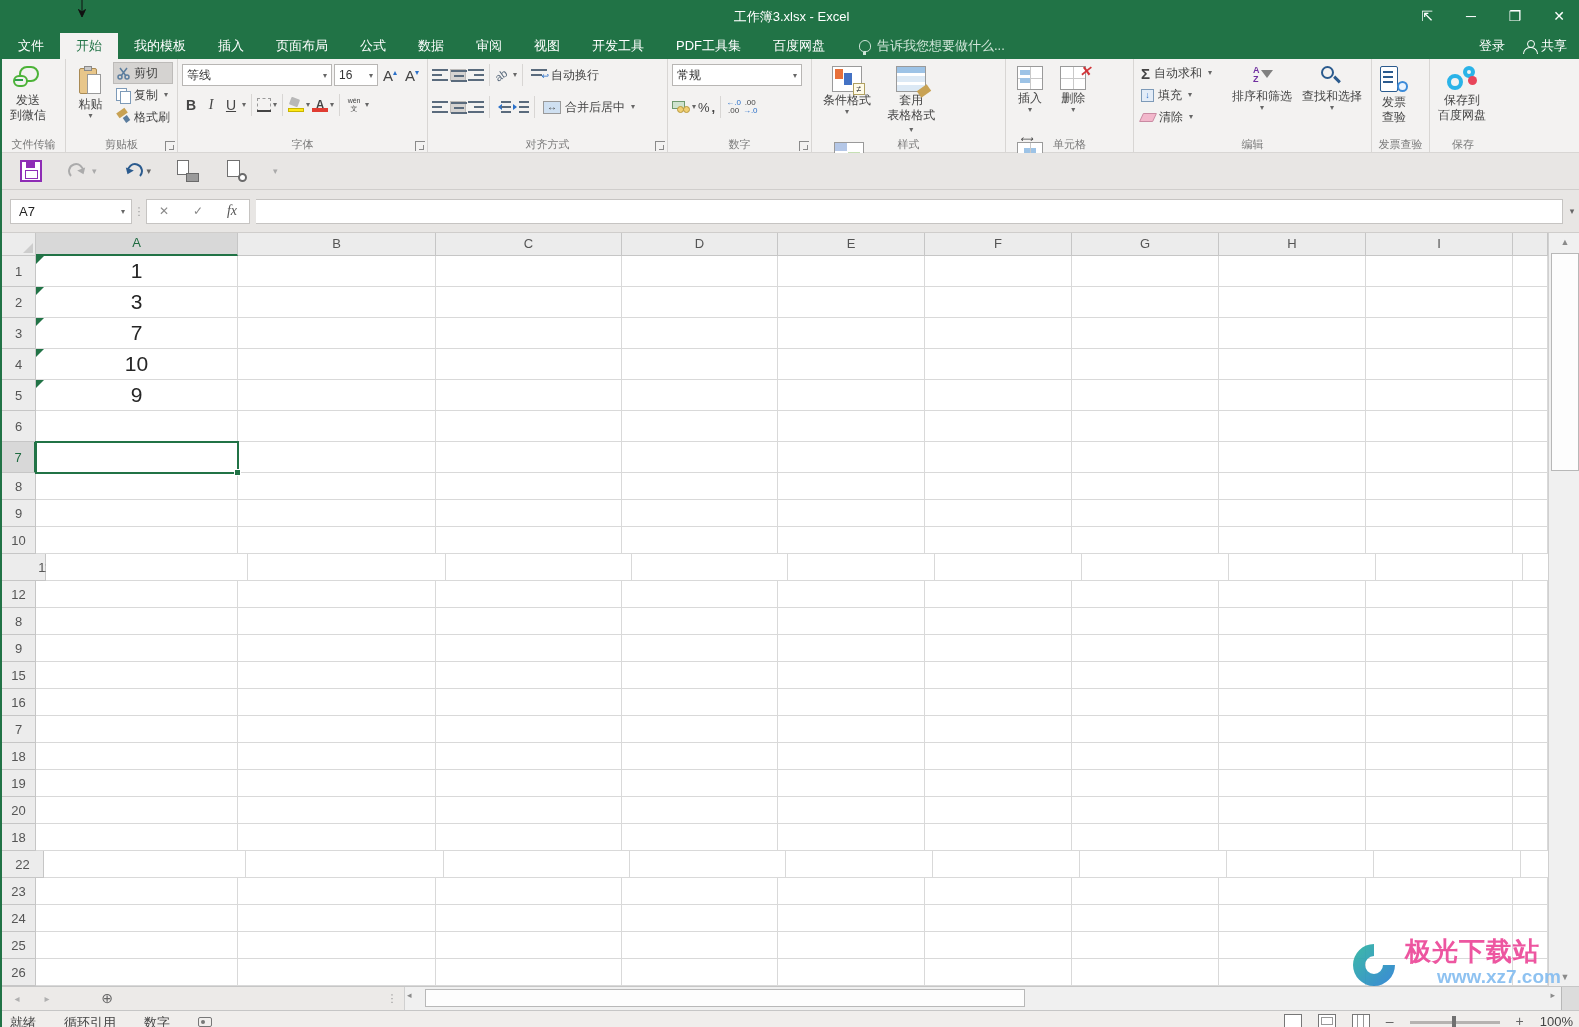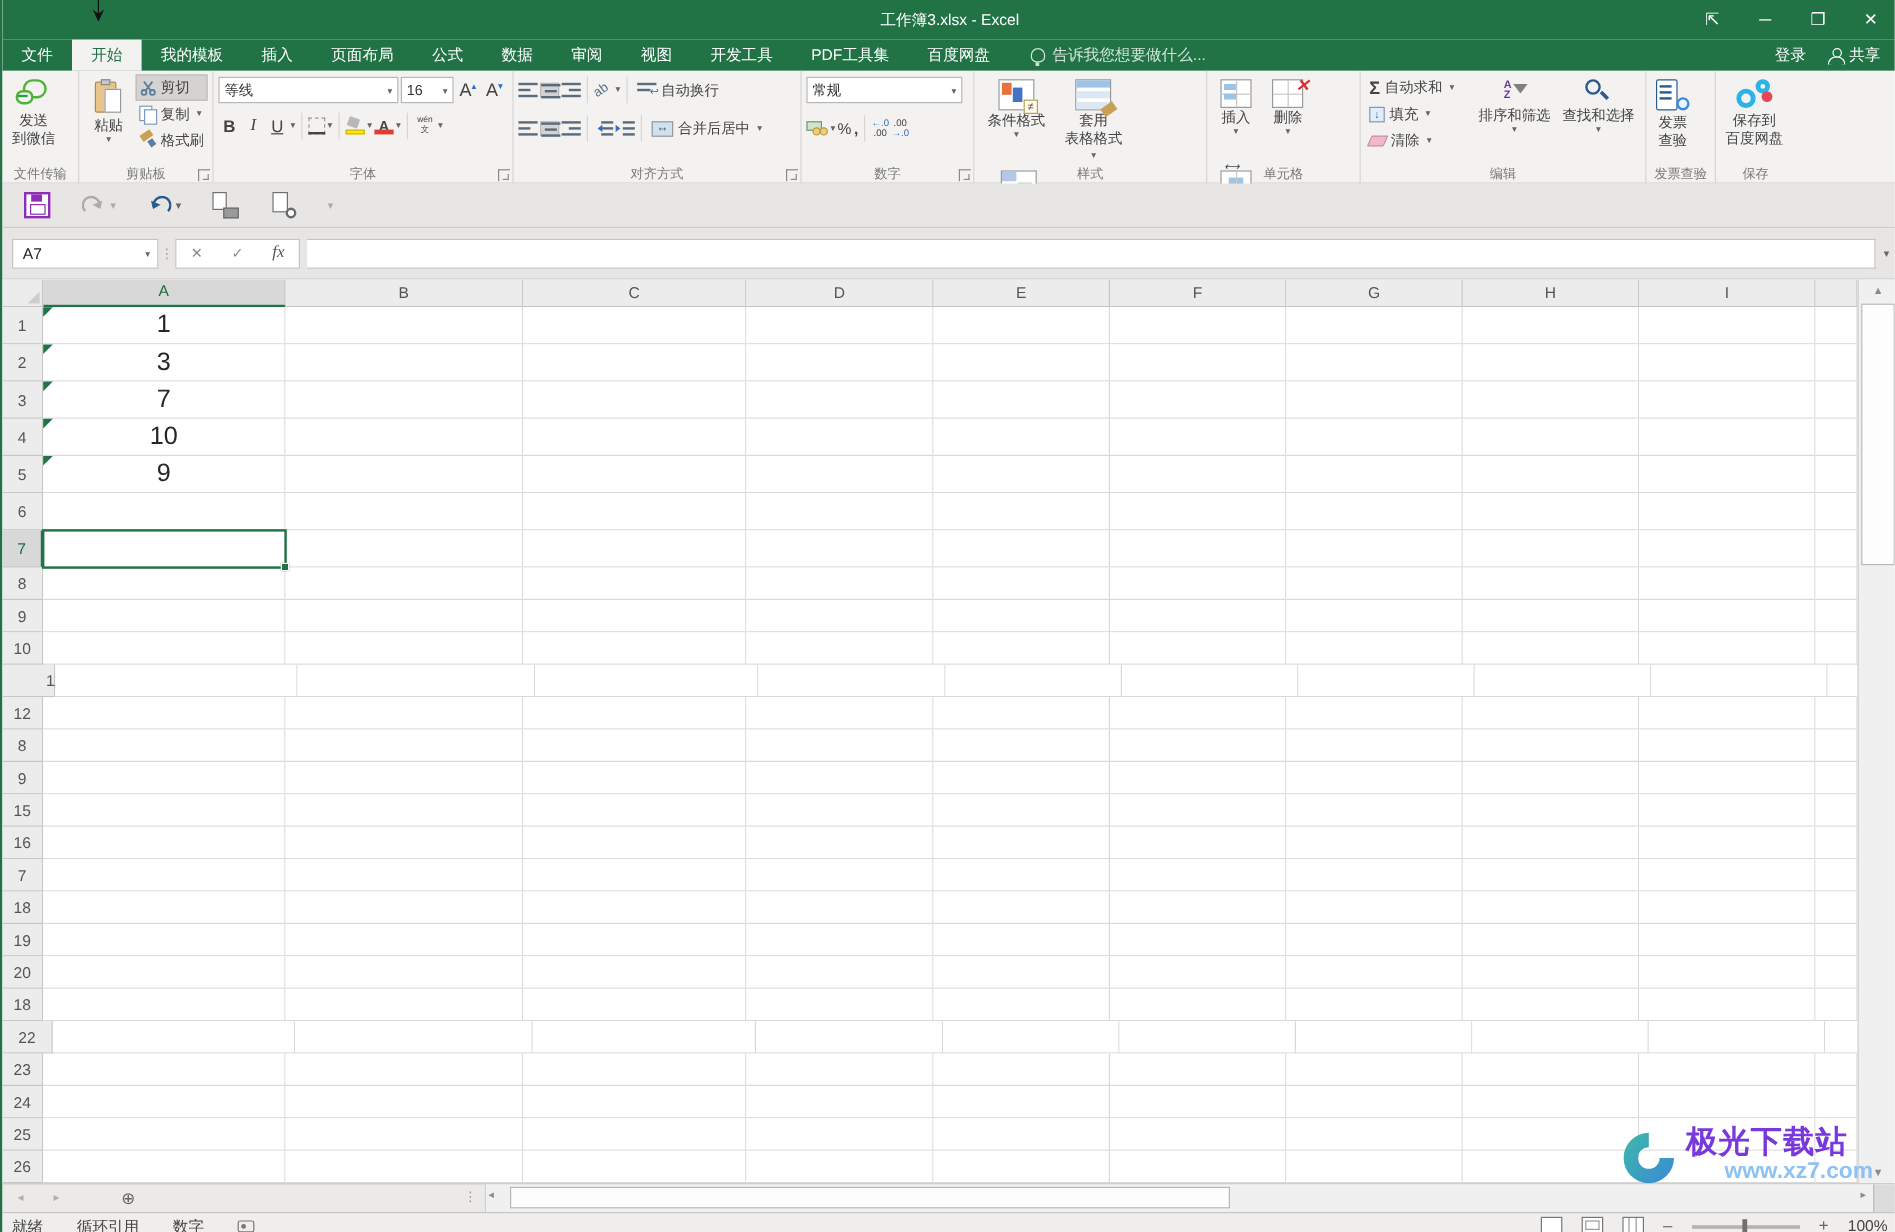--- a/index.html
+++ b/index.html
@@ -183,21 +183,21 @@
   .gcell{ border-right:1px solid #d9d9d9; border-bottom:1px solid #d9d9d9; position:relative; background:#fff; font-size:21px; color:#262626; display:flex; align-items:center; justify-content:center; font-family:"Liberation Sans", sans-serif;}
   .gtri{ position:absolute; left:0; top:0; width:0; height:0; border-top:8px solid #217346; border-right:8px solid transparent;}
   #selbox-cell{ position:absolute; border:2px solid #217346; background:transparent; pointer-events:none;}
   #fillhandle{ position:absolute; right:-4px; bottom:-4px; width:7px; height:7px; background:#217346; border:1px solid #fff;}
   #vscroll{ position:absolute; right:0; top:0; width:33px; height:753px; background:#f0f0f0; border-left:1px solid #d0d0d0;}
   .scr-arrow{ position:absolute; left:0; width:32px; height:18px; color:#8a8a8a; font-size:9px; text-align:center; line-height:18px;}
   #vthumb{ position:absolute; left:2px; top:20px; width:28px; height:218px; background:#fdfdfd; border:1px solid #b8b8b8;}
 
   
   #watermark{ position:absolute; right:6px; bottom:-12px; width:230px; height:64px; opacity:.92; pointer-events:none; z-index:50;}
-  #wm-text1{ position:absolute; left:60px; top:0px; font-size:26px; font-weight:bold; color:#6d28d9; letter-spacing:1px;}
+  #wm-text1{ position:absolute; left:60px; top:0px; font-size:26px; font-weight:bold; color:#ec4899; letter-spacing:1px;}
   #wm-text2{ position:absolute; left:92px; top:32px; font-size:19px; font-weight:bold; color:#85bdf0;}
 
   
   #tabbar{ left:0; top:986px; width:1579px; height:24px; background:#eceae8; border-top:1px solid #c6c6c6; display:flex; align-items:stretch;}
   .navarr{ width:30px; color:#b0b0b0; font-size:10px; text-align:center; line-height:23px;}
   .stab{ padding:0 12px; line-height:23px; font-size:13px; color:#333; border-right:1px solid #c0c0c0; white-space:nowrap;}
   .stab.active{ background:#fff; color:#217346; font-weight:bold; border-bottom:2px solid #217346; line-height:21px;}
   #newsheet{ width:34px; text-align:center; line-height:23px; color:#666; font-size:14px;}
   #tb-handle{ width:16px; text-align:center; color:#9a9a9a; line-height:23px; font-size:11px;}
   #hscroll{ flex:1; position:relative; background:#f0f0f0; border-left:1px solid #d0d0d0; margin-left:4px;}

